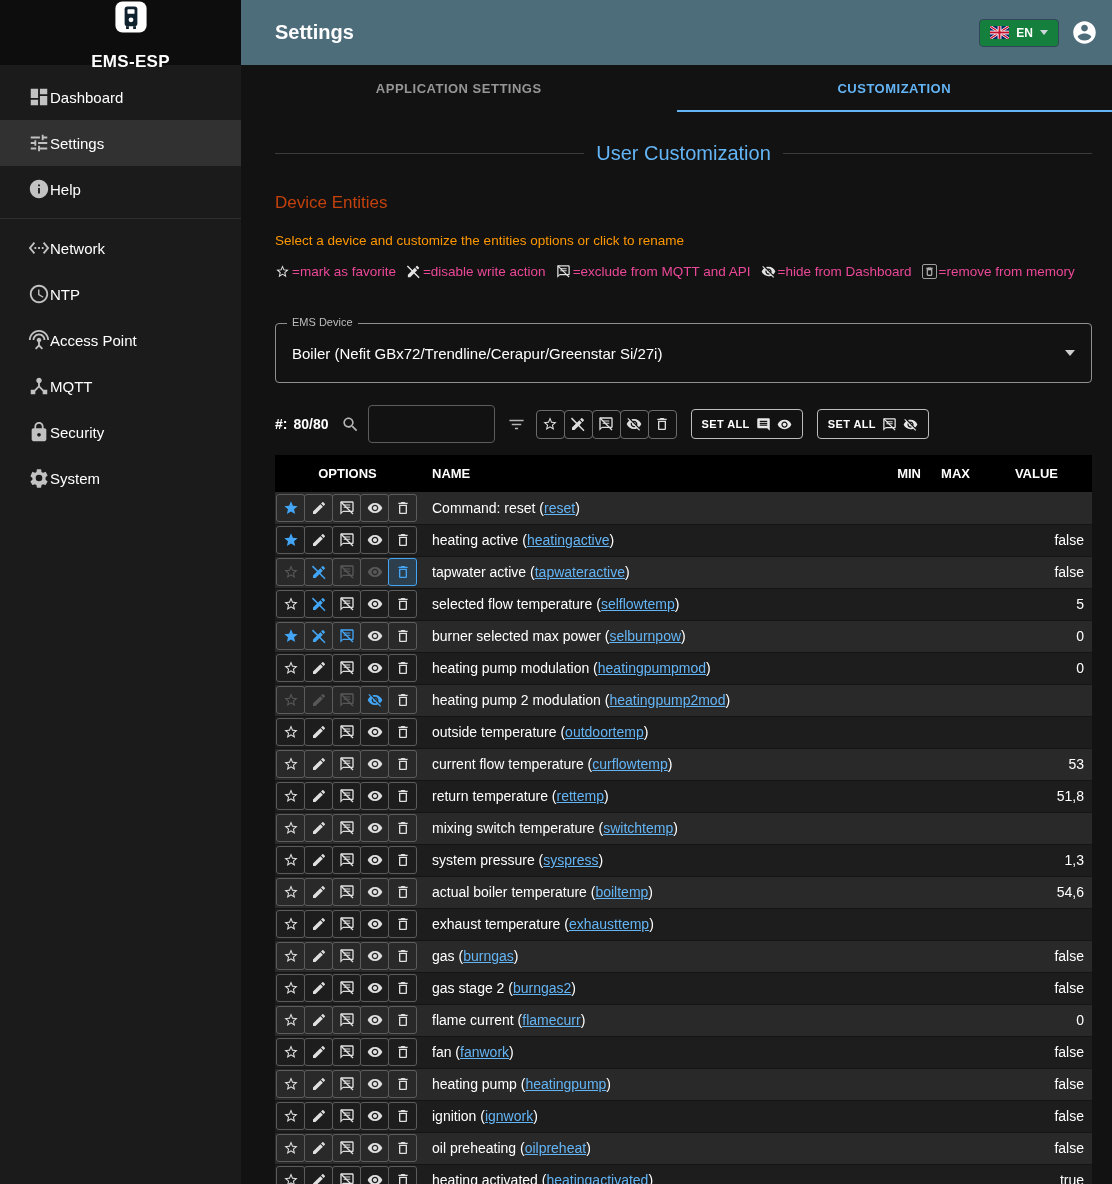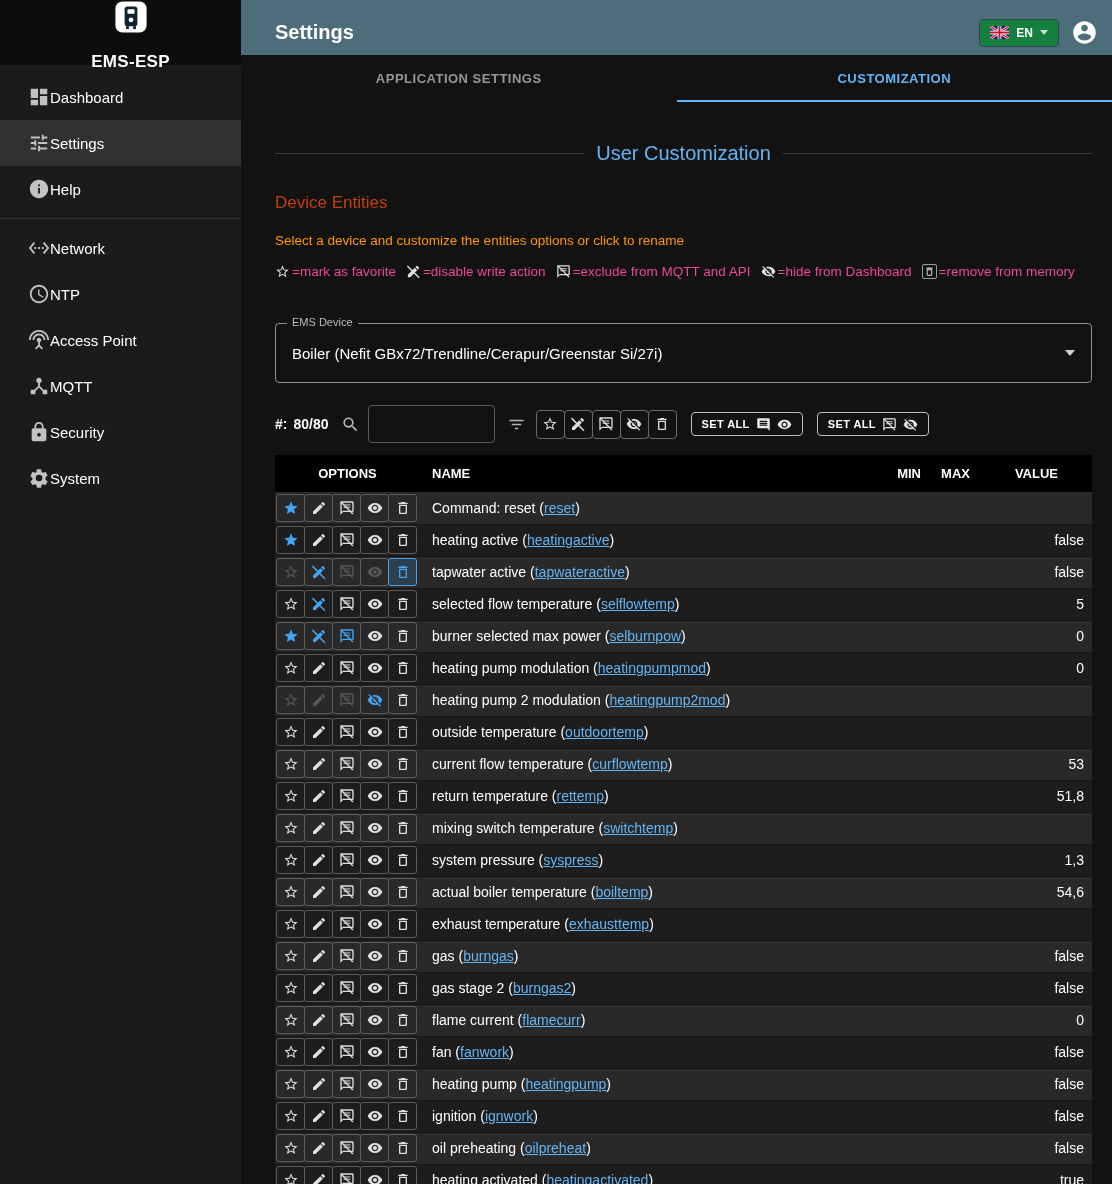--- a/index.html
+++ b/index.html
@@ -27,21 +27,21 @@
   .app-title { margin-left:34px; font-size:20px; font-weight:600; }
   .header-right { margin-left:auto; display:flex; align-items:center; gap:12px; padding-right:14px; }
   .lang-btn { display:flex; align-items:center; gap:7px; background:#15803d; border:1px solid #32465a; border-radius:4px; padding:6px 10px; cursor:pointer; }
   .lang-btn .flag svg { width:19px; height:13px; display:block; border-radius:1px; }
   .lang-label { font-size:12px; font-weight:700; color:#fff; }
   .caret { width:0; height:0; border-left:4px solid transparent; border-right:4px solid transparent; border-top:5px solid #cfd8dc; }
   .account-btn { background:none; border:none; padding:0; cursor:pointer; }
   .account-btn .ic { width:27px; height:27px; color:#fff; }
 
   
-  .tabs { position:absolute; left:241px; top:55px; width:871px; height:47px; display:flex; background:#121212; }
+  .tabs { position:absolute; left:241px; top:65px; width:871px; height:47px; display:flex; background:#121212; }
   .tab { flex:1; display:flex; align-items:center; justify-content:center; font-size:13px; font-weight:600; letter-spacing:.5px; color:#969696; cursor:pointer; position:relative; }
   .tab.active { color:#64b5f6; }
   .tab.active::after { content:""; position:absolute; left:0; right:0; bottom:0; height:2px; background:#64b5f6; }
 
   
   .content { position:absolute; left:241px; top:112px; width:871px; height:1072px; padding:0 20px 0 34px; overflow:hidden; }
 
   .divider-title { margin-top:30px; display:flex; align-items:center; gap:12px; color:#64b5f6; font-size:20px; }
   .divider-title::before, .divider-title::after { content:""; flex:1; border-top:1px solid #3c3c3c; }
 
@@ -60,21 +60,21 @@
   .toolbar { margin-top:22px; display:flex; align-items:center; height:38px; }
   .count-prefix { font-size:14px; font-weight:700; }
   .count-value { font-size:14px; font-weight:700; margin-left:6px; }
   .toolbar .search-ic { width:19px; height:19px; color:#b5b5b5; margin-left:12px; }
   .search-input { width:127px; height:38px; margin-left:8px; background:transparent; border:1px solid #5c5c5c; border-radius:4px; color:#fff; font-size:14px; padding:0 8px; outline:none; font-family:"Liberation Sans",sans-serif; }
   .toolbar .filter-ic { width:19px; height:19px; color:#b5b5b5; margin-left:12px; }
   .toggle-group { display:flex; margin-left:10px; }
   .tgl-btn { width:29px; height:29px; display:flex; align-items:center; justify-content:center; background:transparent; border:1px solid #6a6a6a; border-radius:4px; margin-left:-1px; cursor:pointer; padding:0; }
   .tgl-btn:first-child { margin-left:0; }
   .tgl-btn .ic { width:16px; height:16px; color:#dedede; }
-  .setall-btn { display:flex; align-items:center; gap:6px; height:24px; margin-left:14px; background:transparent; border:1px solid #bdbdbd; border-radius:4px; color:#fff; font-size:11px; font-weight:700; letter-spacing:.4px; padding:0 10px; cursor:pointer; font-family:"Liberation Sans",sans-serif; }
+  .setall-btn { display:flex; align-items:center; gap:6px; height:30px; margin-left:14px; background:transparent; border:1px solid #bdbdbd; border-radius:4px; color:#fff; font-size:11px; font-weight:700; letter-spacing:.4px; padding:0 10px; cursor:pointer; font-family:"Liberation Sans",sans-serif; }
   .setall-btn .ic { width:15px; height:15px; color:#e8e8e8; }
 
   
   table.entities { margin-top:12px; width:100%; border-collapse:collapse; table-layout:fixed; }
   col.c-opts { width:145px; } col.c-min { width:52px; } col.c-max { width:62px; } col.c-val { width:108px; }
   thead th { background:#000; height:37px; font-size:13px; font-weight:700; color:#fff; }
   th.h-opts { text-align:center; }
   th.h-name { text-align:left; padding-left:12px; }
   th.h-min { text-align:right; }
   th.h-max { text-align:right; padding-right:14px; }

